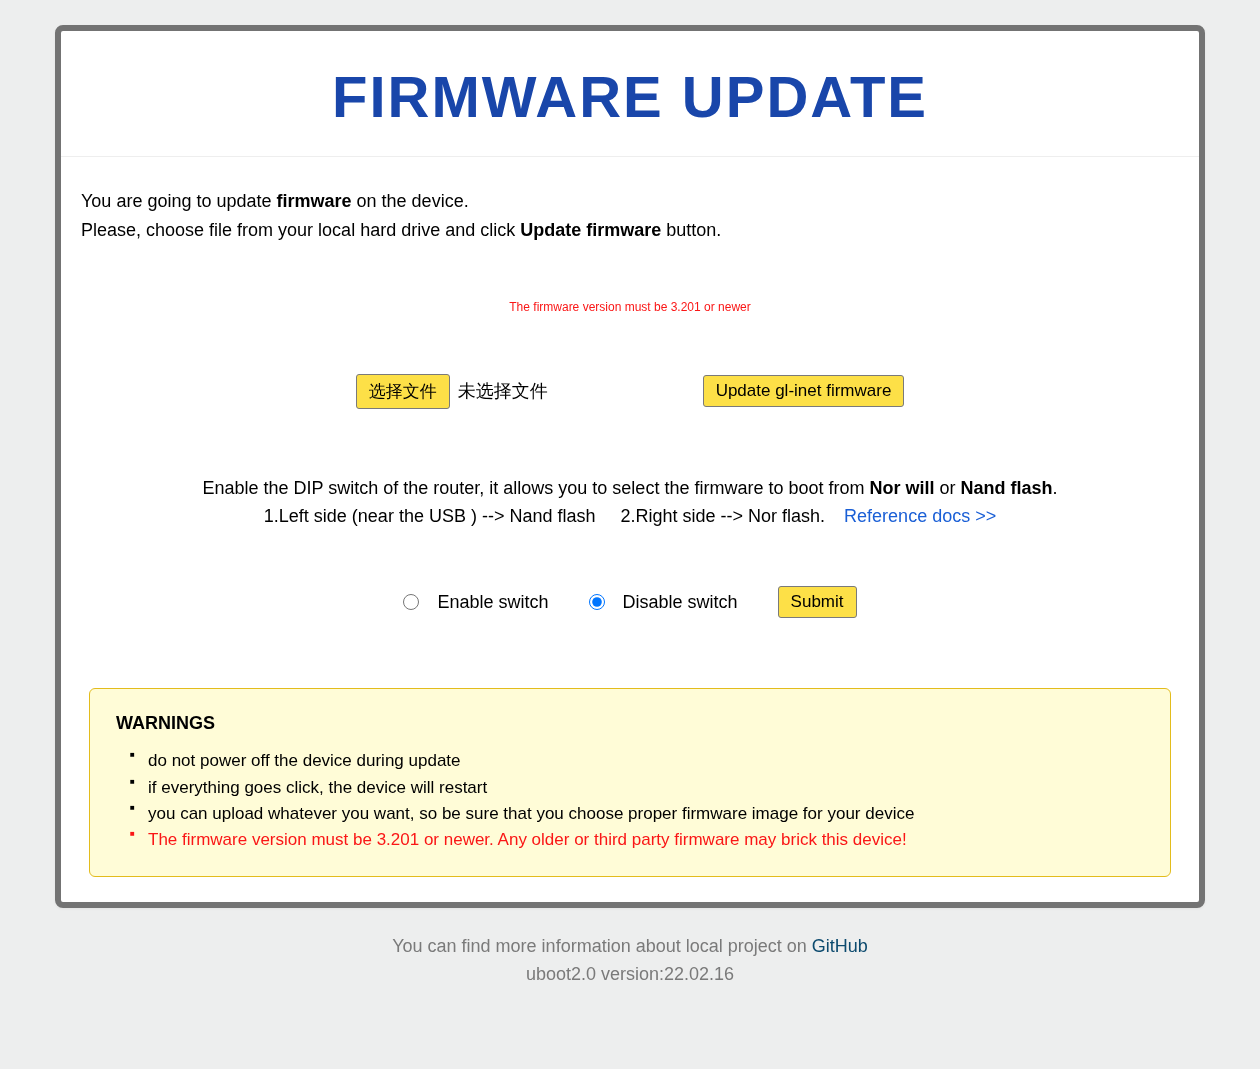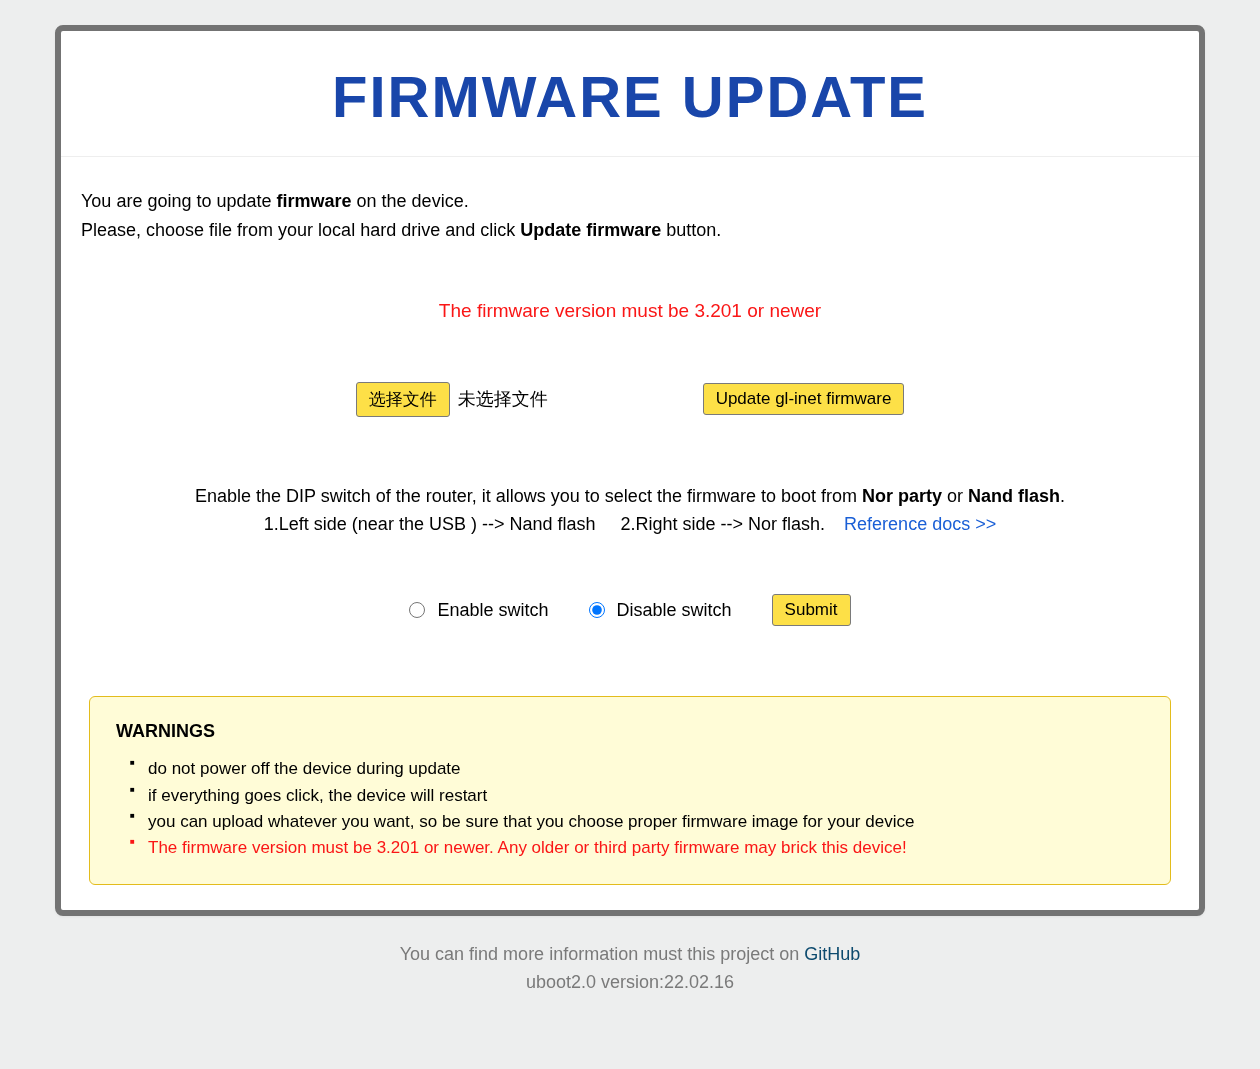--- a/index.html
+++ b/index.html
@@ -38,21 +38,21 @@
       padding: 30px 20px 0;
       line-height: 1.6;
     }
     .intro b {
       font-weight: 700;
     }
     .version-warning {
       text-align: center;
       color: #fa1616;
       padding: 55px 20px 0;
-      font-size: 19px;
+      font-size: 12px;
     }
     .file-row {
       display: flex;
       justify-content: center;
       align-items: center;
       gap: 155px;
       padding: 60px 20px 0;
     }
     .file-chooser {
       display: flex;
@@ -88,21 +88,21 @@
       display: flex;
       justify-content: center;
       align-items: center;
       gap: 40px;
       padding: 55px 20px 60px;
       font-size: 18px;
     }
     .radio-row label {
       display: flex;
       align-items: center;
-      gap: 12px;
+      gap: 18px;
       cursor: pointer;
     }
     .radio-row input[type="radio"] {
       width: 16px;
       height: 16px;
       cursor: pointer;
     }
     .warnings-box {
       margin: 10px 28px 25px;
       background: #fffcd7;
@@ -173,21 +173,21 @@
   <div class="file-row">
     <div class="file-chooser">
       <button class="btn">选择文件</button>
       <span class="file-status">未选择文件</span>
     </div>
     <button class="btn">Update gl-inet firmware</button>
   </div>
 
   <div class="dip-text">
     <div>
-      <span>Enable the DIP switch of the router, it allows you to select the firmware to boot from </span><b>Nor party</b><span> or </span><b>Nand flash</b><span>.</span>
+      <span>Enable the DIP switch of the router, it allows you to select the firmware to boot from </span><b>Nor will</b><span> or </span><b>Nand flash</b><span>.</span>
     </div>
     <div>
       <span>1.Left side (near the USB ) --&gt; Nand flash</span>&nbsp;&nbsp;&nbsp;&nbsp;&nbsp;<span>2.Right side --&gt; Nor flash.</span>
       <a href="#">Reference docs &gt;&gt;</a>
     </div>
   </div>
 
   <div class="radio-row">
     <label>
       <input type="radio" name="dipswitch" style="">
@@ -207,16 +207,16 @@
       <li>if everything goes click, the device will restart</li>
       <li>you can upload whatever you want, so be sure that you choose proper firmware image for your device</li>
       <li class="red">The firmware version must be 3.201 or newer. Any older or third party firmware may brick this device!</li>
     </ul>
   </div>
 
 </div>
 
 <div class="footer">
   <div>
-    <span>You can find more information must this project on </span><a href="#">GitHub</a>
+    <span>You can find more information about local project on </span><a href="#">GitHub</a>
   </div>
   <div>uboot2.0 version:22.02.16</div>
 </div>
 
 </body></html>

